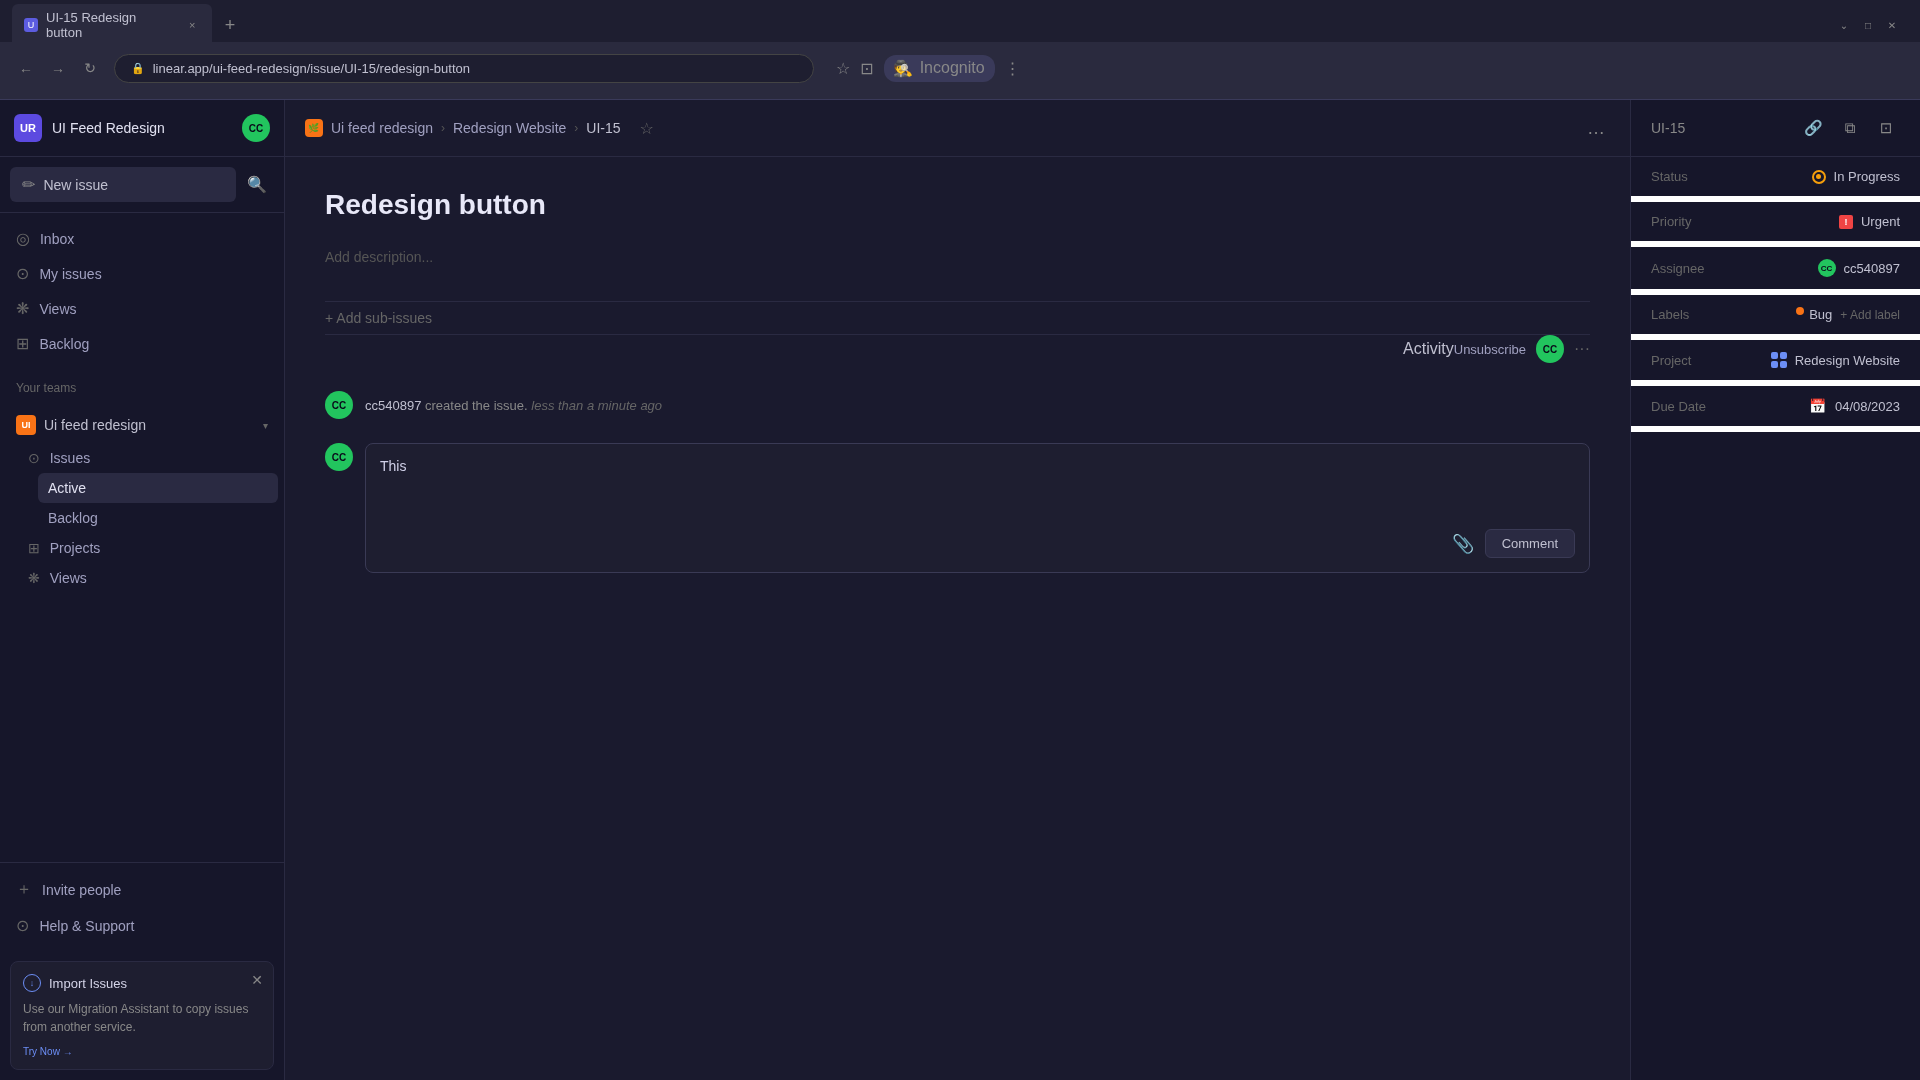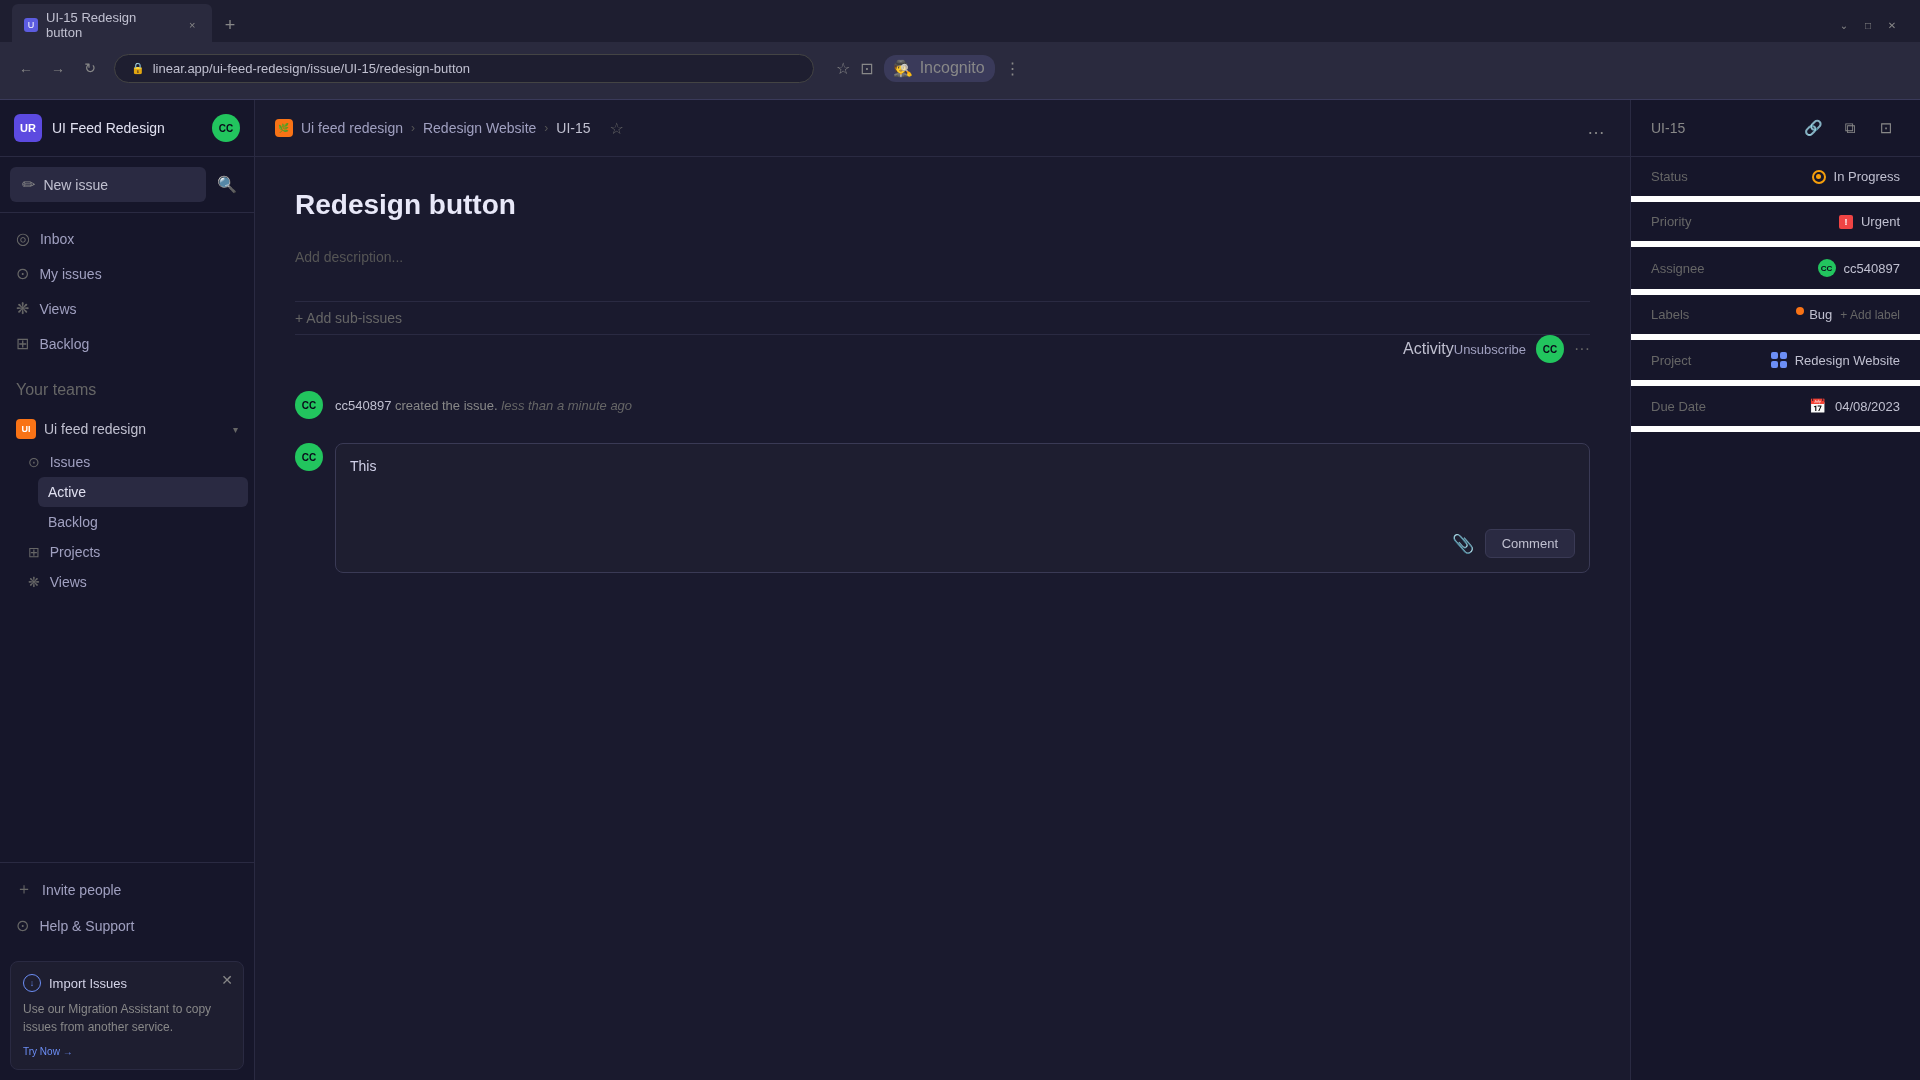--- a/index.html
+++ b/index.html
@@ -154,21 +154,21 @@
 
     
     .app {
       display: flex;
       flex: 1;
       overflow: hidden;
     }
 
     
     .sidebar {
-      width: 255px;
+      width: 285px;
       background: #16162a;
       display: flex;
       flex-direction: column;
       padding: 0;
       border-right: 1px solid #2a2a42;
       flex-shrink: 0;
       overflow-y: auto;
     }
 
     .sidebar-header {
@@ -257,21 +257,21 @@
       gap: 10px;
       padding: 8px 10px;
       border-radius: 6px;
       font-size: 14px;
       color: #a0a0c0;
       cursor: pointer;
     }
     .nav-item .icon { font-size: 16px; color: #666; }
 
     .sidebar-section-title {
-      font-size: 16px;
+      font-size: 12px;
       color: #666;
       padding: 12px 16px 4px;
       font-weight: 500;
     }
 
     .team-header {
       display: flex;
       align-items: center;
       gap: 8px;
       padding: 8px 10px;

